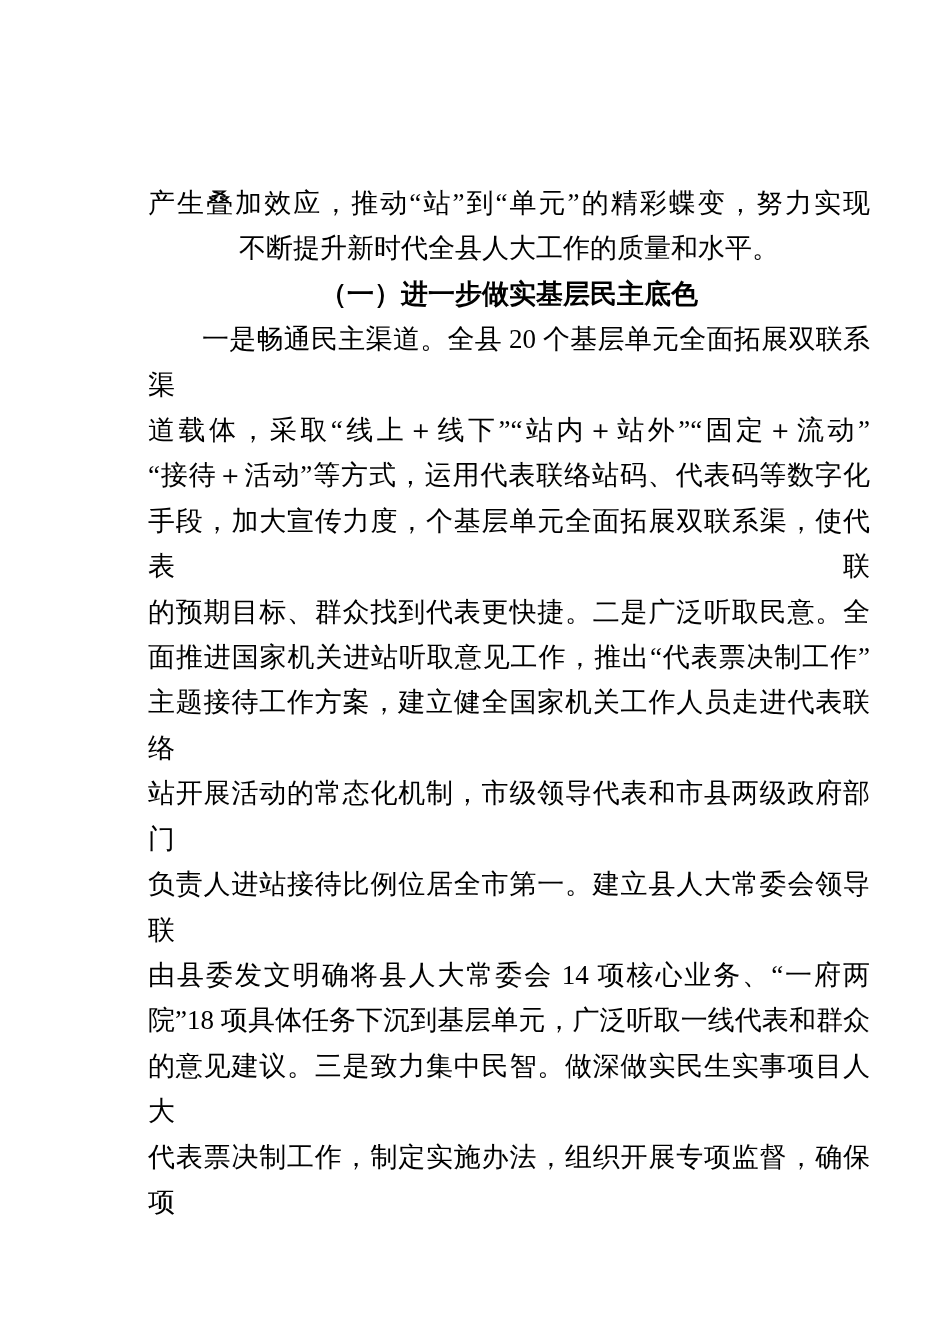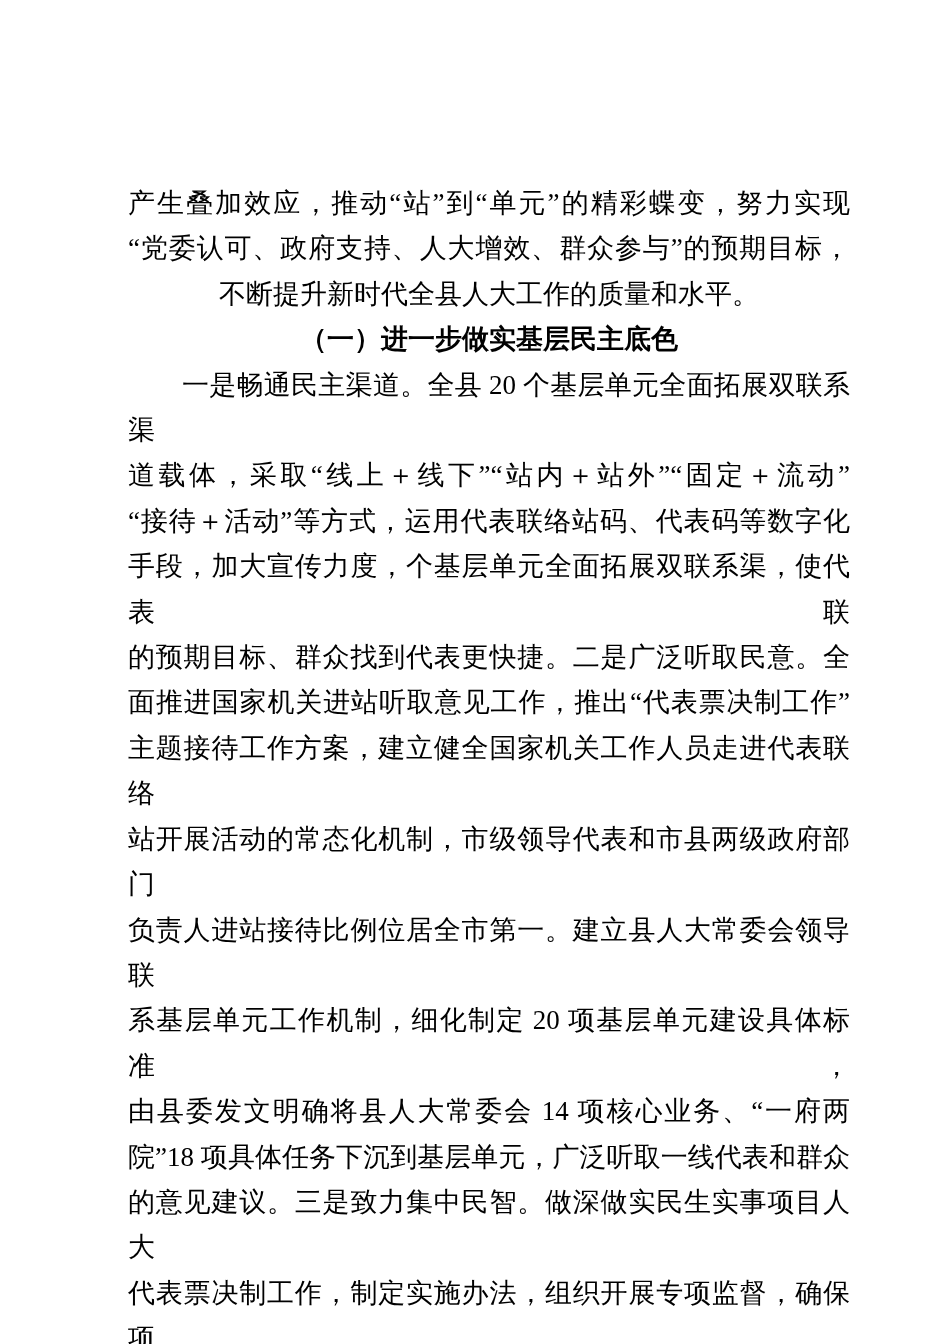--- a/index.html
+++ b/index.html
@@ -20,20 +20,21 @@
     top: 181px;
     width: 722px;
     color: #000000;
     font-family: "Liberation Serif", "DejaVu Serif", serif;
     font-size: 27px;
     line-height: 45.4px;
     font-weight: 400;
   }
   .line {
     width: 100%;
+    margin-left: 20px;
   }
   .line.fill {
     text-align: justify;
     text-align-last: justify;
     -moz-text-align-last: justify;
     text-justify: inter-character;
   }
   .line.end {
     text-align: center;
   }
@@ -45,31 +46,29 @@
     text-align: right;
     text-align-last: center;
   }
 </style>
 </head>
 <body>
 
 <div class="page">
   <div class="textblock">
       <div class="line fill">产生叠加效应，推动“站”到“单元”的精彩蝶变，努力实现</div>
-      <div class="line fill">“党委认可、政府支持、人大增效、群众参与”的预期目标，</div>
       <div class="line end">不断提升新时代全县人大工作的质量和水平。</div>
       <div class="line heading">（一）进一步做实基层民主底色</div>
       <div class="line fill indent">一是畅通民主渠道。全县 20 个基层单元全面拓展双联系渠</div>
       <div class="line fill">道载体，采取“线上＋线下”“站内＋站外”“固定＋流动”</div>
       <div class="line fill">“接待＋活动”等方式，运用代表联络站码、代表码等数字化</div>
       <div class="line fill">手段，加大宣传力度，个基层单元全面拓展双联系渠，使代表联</div>
       <div class="line fill">的预期目标、群众找到代表更快捷。二是广泛听取民意。全</div>
       <div class="line fill">面推进国家机关进站听取意见工作，推出“代表票决制工作”</div>
       <div class="line fill">主题接待工作方案，建立健全国家机关工作人员走进代表联络</div>
       <div class="line fill">站开展活动的常态化机制，市级领导代表和市县两级政府部门</div>
       <div class="line fill">负责人进站接待比例位居全市第一。建立县人大常委会领导联</div>
-      <div class="line fill">系基层单元工作机制，细化制定 20 项基层单元建设具体标准，</div>
       <div class="line fill">由县委发文明确将县人大常委会 14 项核心业务、“一府两</div>
       <div class="line fill">院”18 项具体任务下沉到基层单元，广泛听取一线代表和群众</div>
       <div class="line fill">的意见建议。三是致力集中民智。做深做实民生实事项目人大</div>
       <div class="line fill">代表票决制工作，制定实施办法，组织开展专项监督，确保项</div>
     </div>
 </div>
 
 </body></html>

